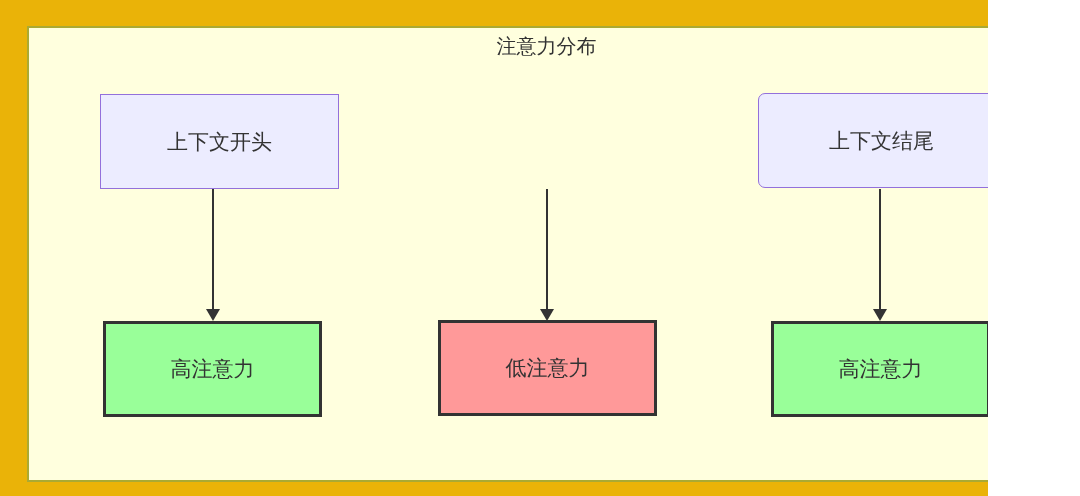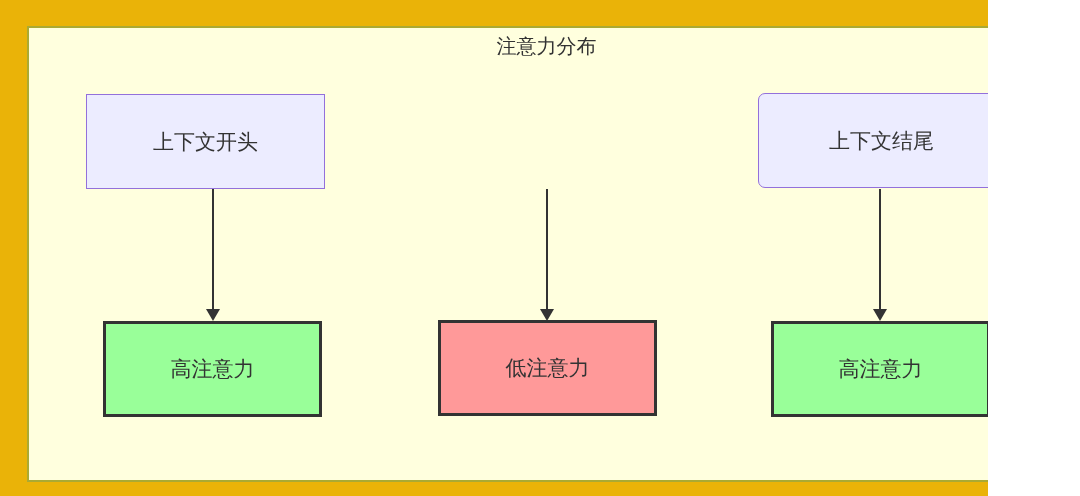--- a/index.html
+++ b/index.html
@@ -45,21 +45,21 @@
     color: #333333;
     text-align: center;
   }
   .source-node {
     width: 247px;
     height: 95px;
     top: 65px;
     background: #ececff;
     border: 1.5px solid #9370db;
   }
-  .source-node.col-0 { left: 57px; width: 239px; top: 66px; }
+  .source-node.col-0 { left: 71px; width: 239px; top: 66px; }
   .source-node.col-1 { left: 394px; }
   .source-node.col-2 { left: 729px; }
   .target-node {
     width: 219px;
     height: 96px;
     top: 293px;
     border: 3px solid #a3a3a3;
   }
   .target-node.col-0 { left: 74px; }
   .target-node.col-1 { left: 409px; top: 292px; }

